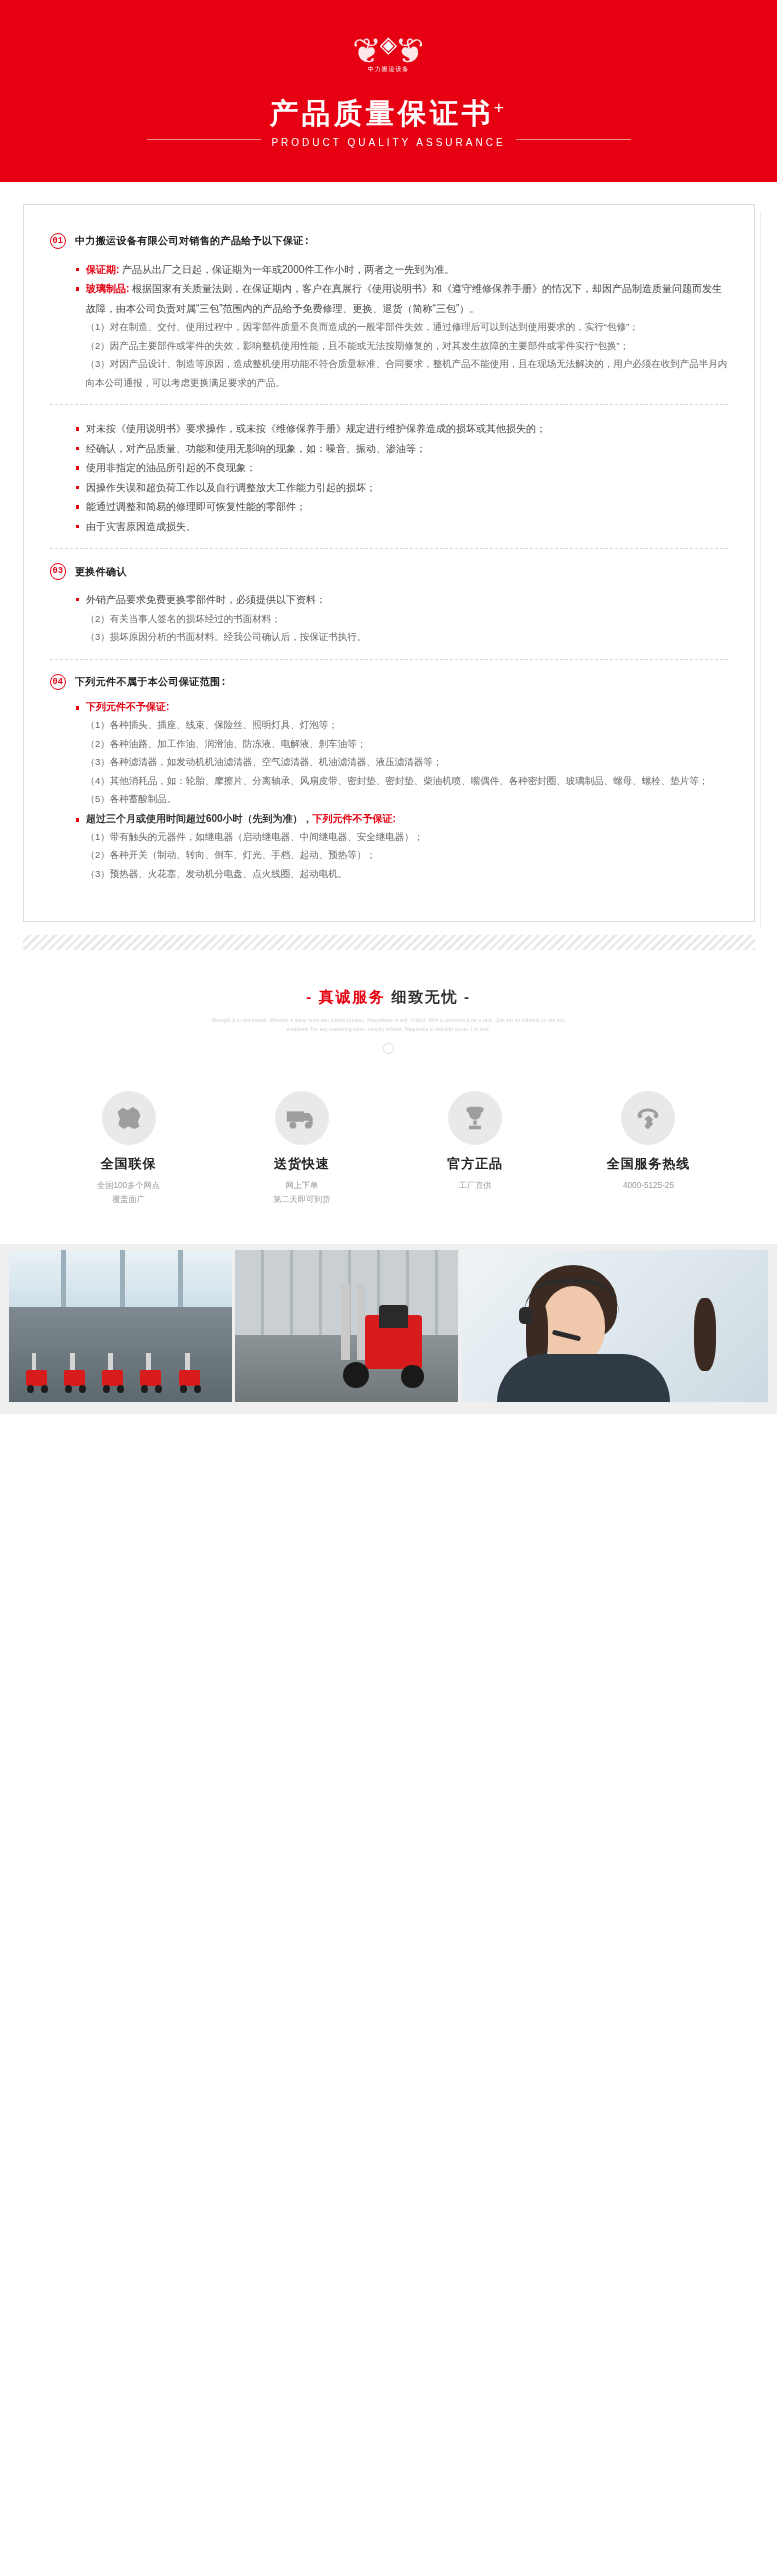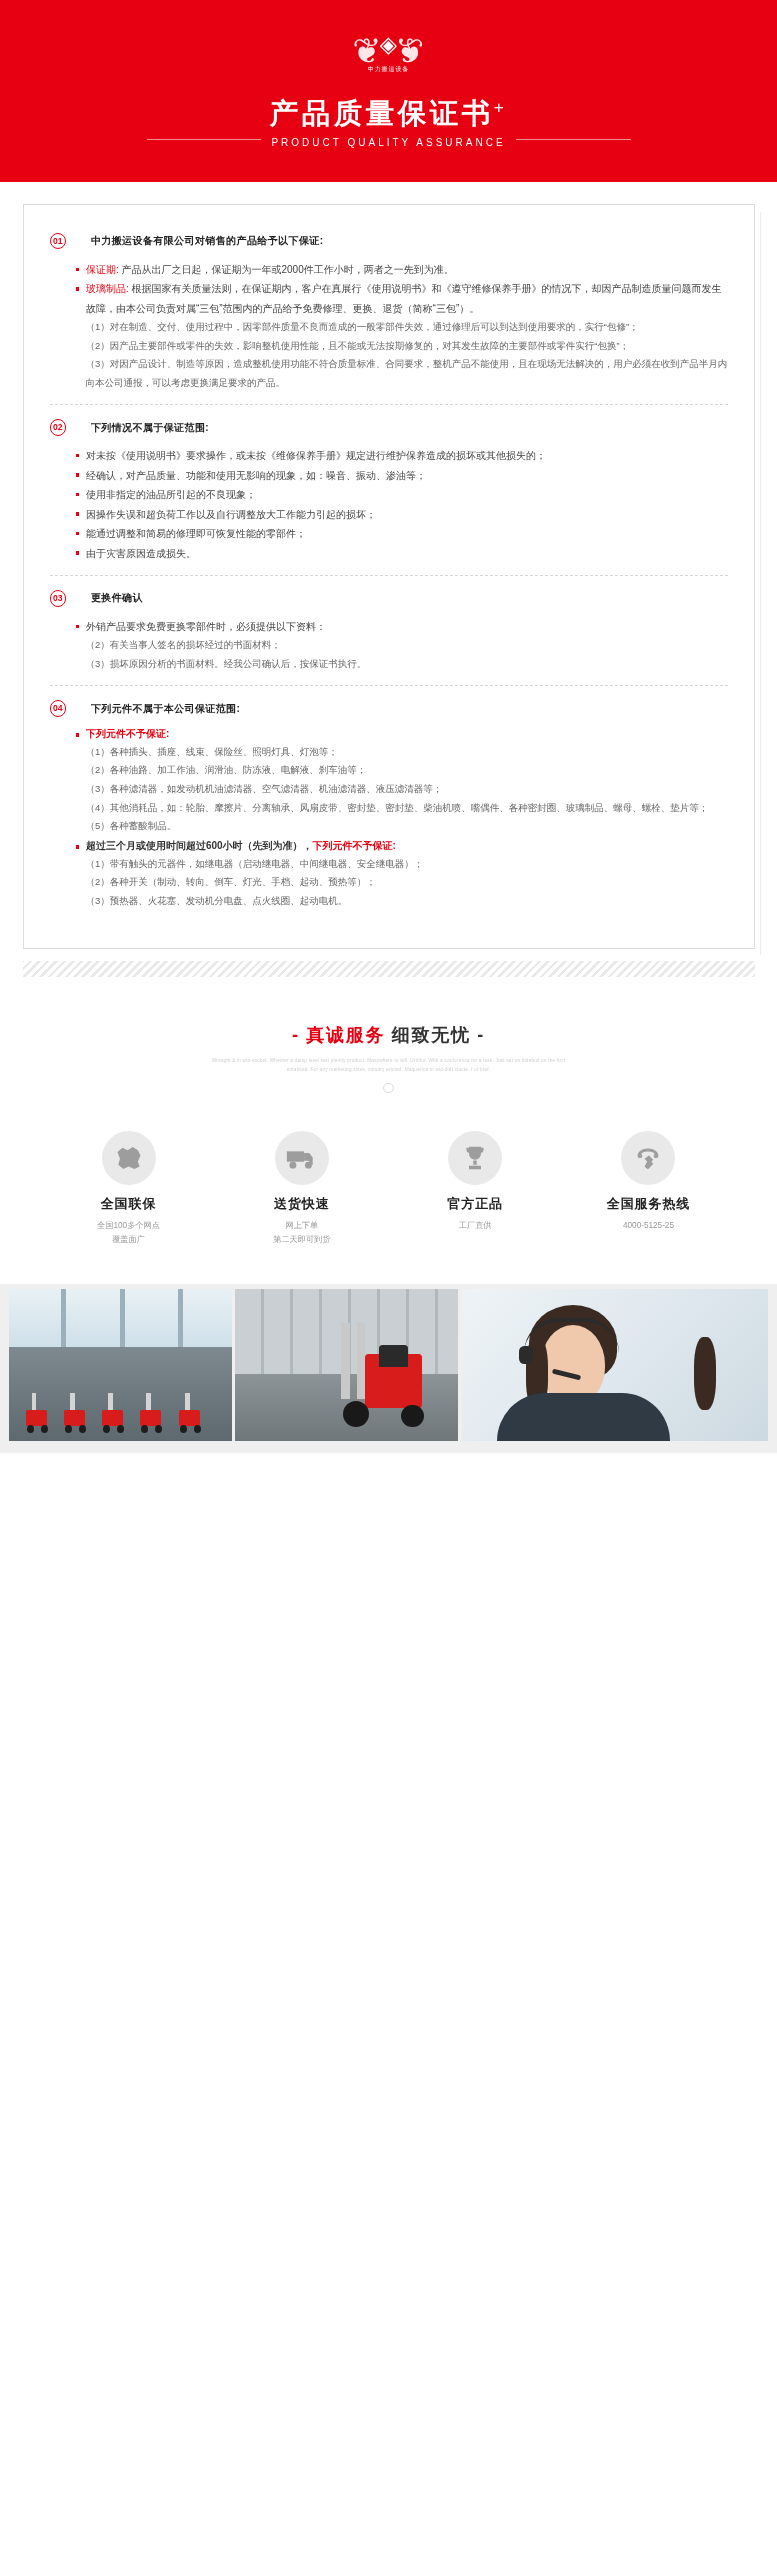--- a/index.html
+++ b/index.html
@@ -72,39 +72,39 @@
     content: "";
     position: absolute;
     left: 0; right: -7px; bottom: -7px; top: 7px;
     border-right: 0.9px solid #eee;
     pointer-events: none;
   }
 
   .section { padding: 5.2px 0 12px 0; }
   .section + .section { border-top: 0.9px dashed #d6d6d6; padding-top: 14px; }
 
-  .sec-head { display: flex; align-items: center; gap: 25px; margin-bottom: 10.4px; }
+  .sec-head { display: flex; align-items: center; gap: 9px; margin-bottom: 10.4px; font-family: Liberation Mono, monospace; }
   .num-badge {
     width: 16.4px; height: 16.4px; border-radius: 50%;
     border: 0.9px solid #e60012; color: #e60012;
     font-size: 8.6px; line-height: 14.7px; text-align: center;
     font-weight: bold; flex: none;
   }
   .sec-title { font-size: 10px; font-weight: bold; color: #222; letter-spacing: 0.4px; }
 
   ul.bullets { list-style: none; margin: 0 0 0 26px; }
   ul.bullets > li {
     position: relative; padding-left: 10.4px;
     font-size: 10px; line-height: 1.95; color: #444;
   }
   ul.bullets > li:before {
     content: ""; position: absolute; left: 0; top: 7.8px;
     width: 3.5px; height: 3.5px; background: #e60012;
   }
-  .red-b { color: #e60012; font-weight: normal; }
+  .red-b { color: #e60012; font-weight: bold; }
 
   .plain-list { margin-left: 36px; }
   .plain-list p { font-size: 9.5px; line-height: 1.95; color: #666; }
 
   .mini-head {
     margin: 3.5px 0 1.7px 26px;
     font-size: 10px; color: #e60012; font-weight: bold;
     position: relative; padding-left: 10.4px;
   }
   .mini-head:before {
@@ -120,21 +120,21 @@
     margin: 3.5px 22.5px 0 22.5px;
     background: repeating-linear-gradient(
       -45deg, #e9e9e9 0 2.6px, #ffffff 2.6px 6px);
   }
 
   
   .service {
     text-align: center; padding: 38px 0 8.6px 0; background: #fff;
   }
   .service h2 {
-    font-size: 18px; color: #e60012; font-weight: bold; letter-spacing: 1.7px; margin-top: 8px;
+    font-size: 15px; color: #e60012; font-weight: bold; letter-spacing: 1.7px;
   }
   .service h2 .thin { color: #333; font-weight: bold; }
   .service .latin {
     margin: 10.4px auto 0 auto; width: 371px;
     font-size: 4.7px; color: #cfcfcf; line-height: 1.9; letter-spacing: 0.2px;
   }
   .service .dot-ring {
     width: 10.4px; height: 10.4px; border: 0.9px solid #ddd; border-radius: 50%;
     margin: 7.8px auto 0 auto;
   }
@@ -258,24 +258,20 @@
           </li>
         </ul>
         <div class="plain-list">
           <p>（1）对在制造、交付、使用过程中，因零部件质量不良而造成的一般零部件失效，通过修理后可以到达到使用要求的，实行“包修”；</p>
           <p>（2）因产品主要部件或零件的失效，影响整机使用性能，且不能或无法按期修复的，对其发生故障的主要部件或零件实行“包换”；</p>
           <p>（3）对因产品设计、制造等原因，造成整机使用功能不符合质量标准、合同要求，整机产品不能使用，且在现场无法解决的，用户必须在收到产品半月内向本公司通报，可以考虑更换满足要求的产品。</p>
         </div>
       </div>
 
       <div class="section">
-        <div class="sec-head">
-          <div class="num-badge">02</div>
-          <div class="sec-title">下列情况不属于保证范围:</div>
-        </div>
         <ul class="bullets">
           <li>对未按《使用说明书》要求操作，或未按《维修保养手册》规定进行维护保养造成的损坏或其他损失的；</li>
           <li>经确认，对产品质量、功能和使用无影响的现象，如：噪音、振动、渗油等；</li>
           <li>使用非指定的油品所引起的不良现象；</li>
           <li>因操作失误和超负荷工作以及自行调整放大工作能力引起的损坏；</li>
           <li>能通过调整和简易的修理即可恢复性能的零部件；</li>
           <li>由于灾害原因造成损失。</li>
         </ul>
       </div>
 

